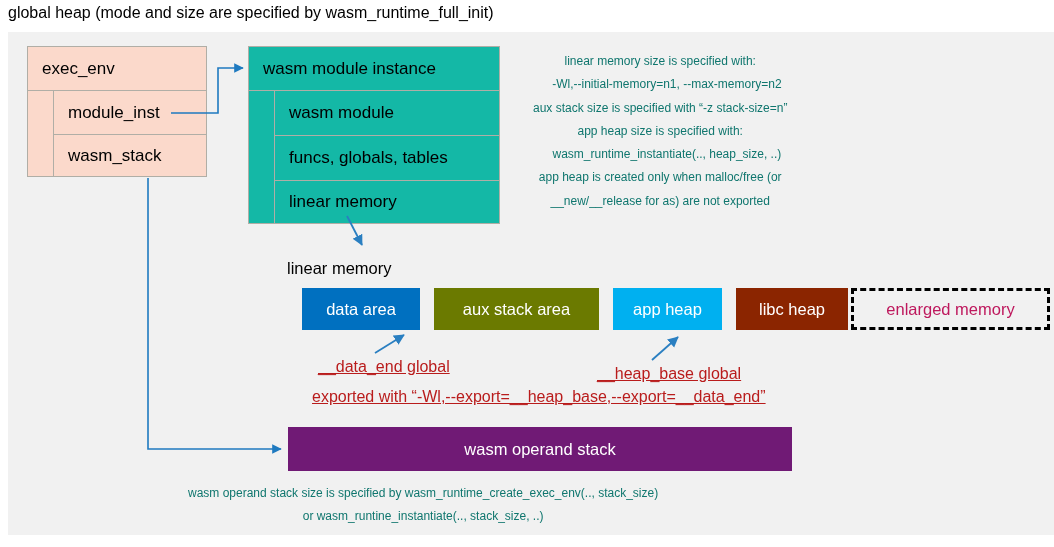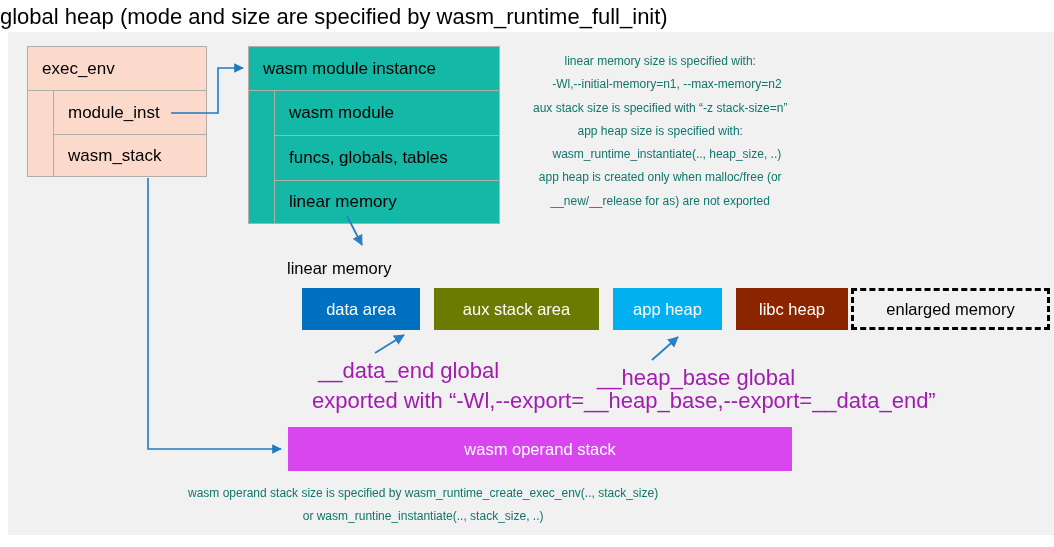--- a/index.html
+++ b/index.html
@@ -18,23 +18,23 @@
   .panel {
     position: absolute;
     left: 8px;
     top: 32px;
     width: 1046px;
     height: 503px;
     background: #f1f1f1;
   }
   .title {
     position: absolute;
-    left: 0;
+    left: 8px;
     top: 4px;
-    font-size: 22px;
+    font-size: 16px;
     color: #000000;
     white-space: nowrap;
   }
 
   
   .boxgroup {
     position: absolute;
     border: 1px solid #b0aea6;
     box-sizing: border-box;
   }
@@ -121,42 +121,43 @@
     justify-content: center;
     font-size: 16.5px;
     color: #ffffff;
     box-sizing: border-box;
     white-space: nowrap;
     margin-left: 14px;
   }
   #memory-bar .seg.dashed {
     border: 3px dashed #000000;
     background: #f1f1f1;
-    color: #000000;
+    color: #be185d;
     margin-left: 3px;
     text-align: center;
   }
 
   
   .callout {
     position: absolute;
-    font-size: 22px;
-    color: #a21caf;
+    font-size: 16px;
+    color: #b91c1c;
     white-space: nowrap;
+    text-decoration: underline;
   }
   #data-end-label { left: 318px; top: 358px; }
   #heap-base-label { left: 597px; top: 365px; }
   #exported-with-label { left: 300px; top: 388px; margin-left: 12px; }
 
   
   #operand-stack-box {
     position: absolute;
     left: 288px; top: 427px;
     width: 504px; height: 44px;
-    background: #d946ef;
+    background: #701a75;
     display: flex;
     align-items: center;
     justify-content: center;
     color: #ffffff;
     font-size: 16.5px;
   }
   #note-bottom { left: 188px; top: 482px; }
 
   svg.connectors {
     position: absolute;

